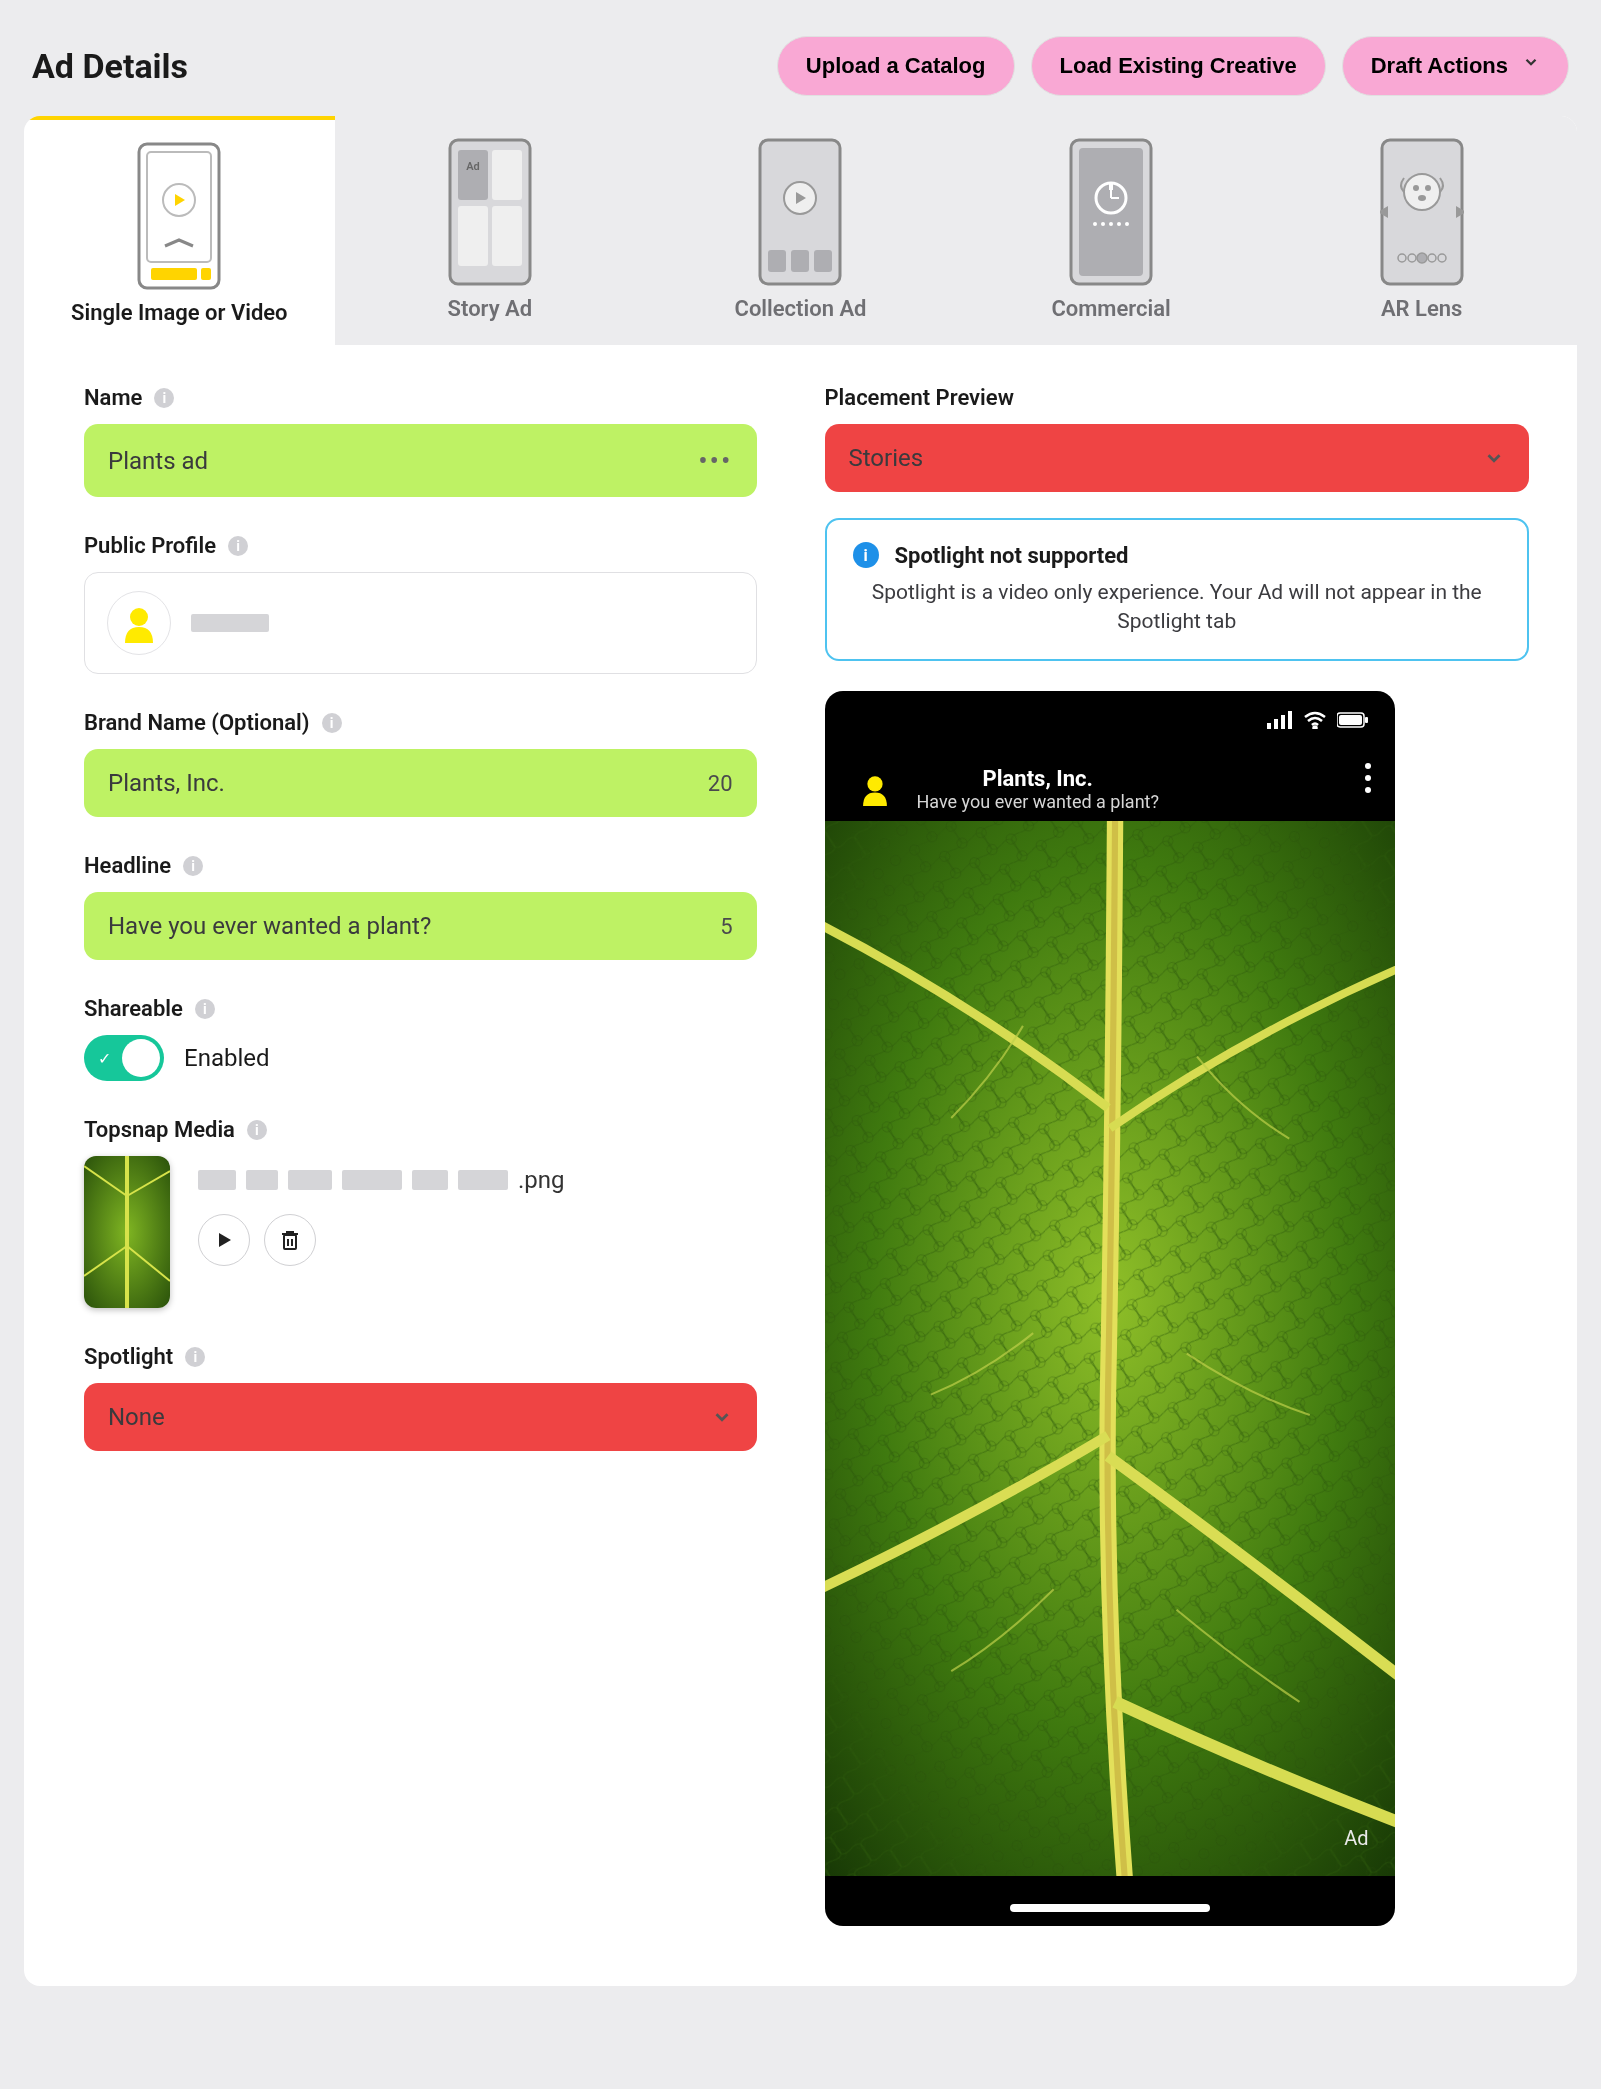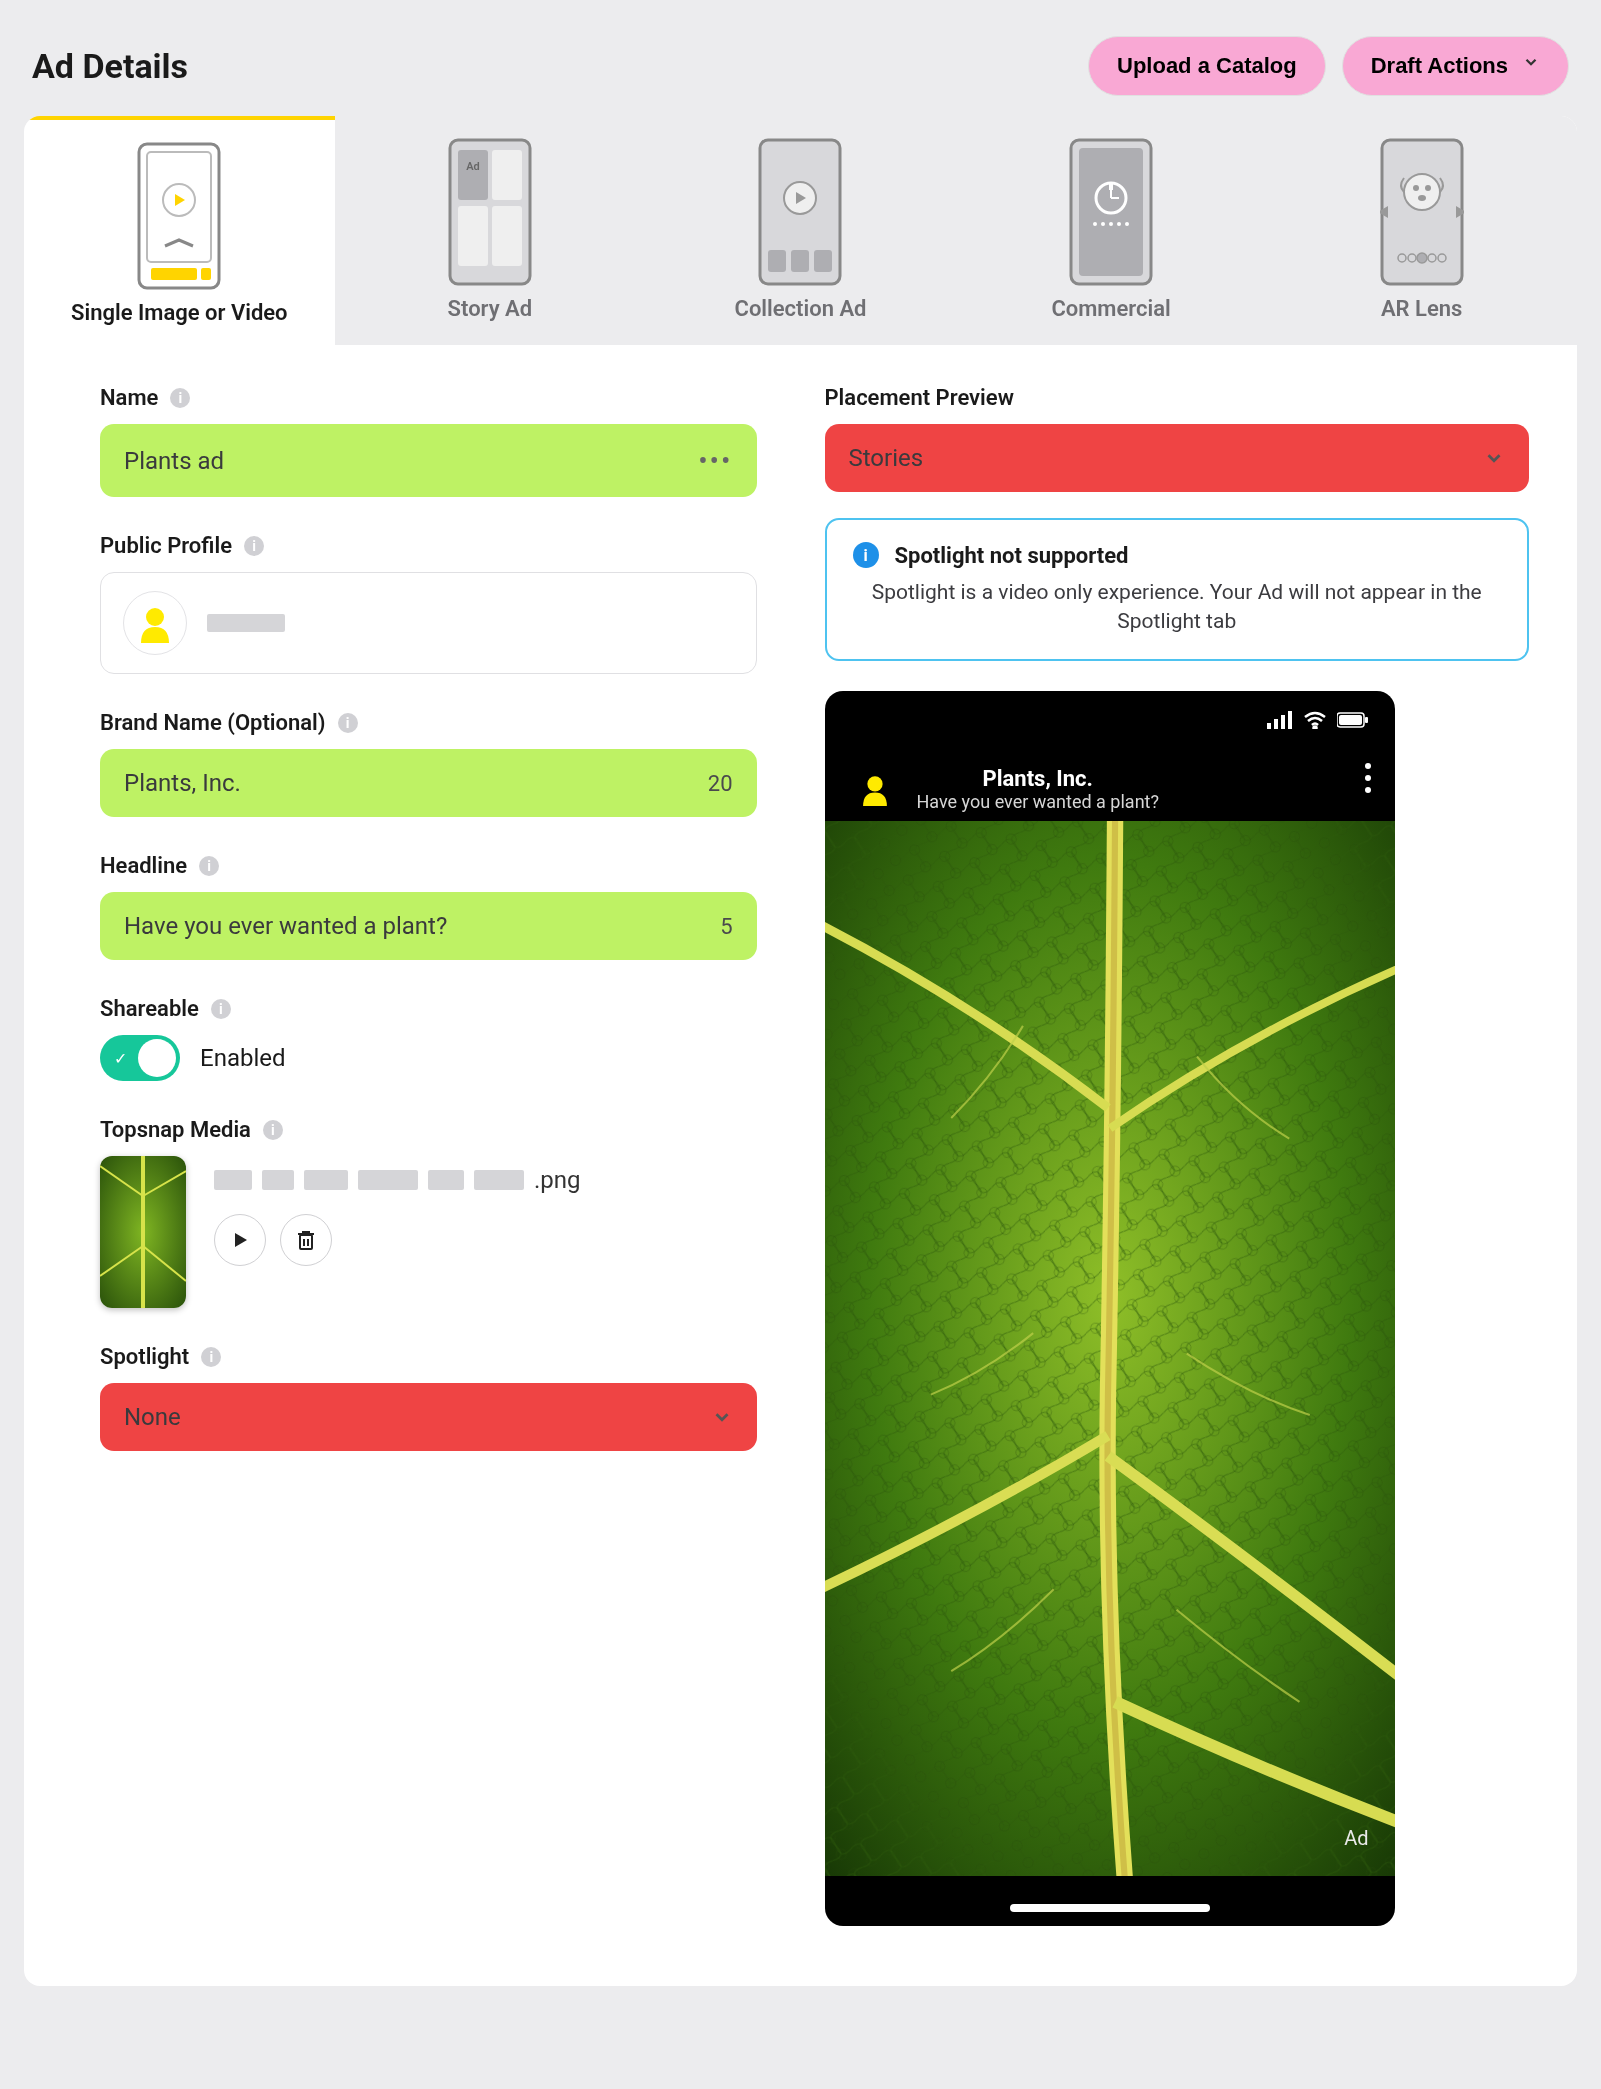--- a/index.html
+++ b/index.html
@@ -61,21 +61,21 @@
     color: #1a1a1a;
     border-top: 4px solid #ffd400;
     border-top-left-radius: 4px;
   }
   .tab svg.phone { width: 84px; height: 148px; display:block; margin: 0 auto 10px; }
   .two-col {
     display: flex;
   }
   .left {
     width: 50%;
-    padding: 40px 44px 60px 76px;
+    padding: 40px 44px 60px 60px;
     text-align: center;
   }
   .right {
     width: 50%;
     padding: 40px 48px 60px 24px;
     text-align: center;
   }
   .label {
     font-size: 22px;
     font-weight: 600;
@@ -205,20 +205,23 @@
   }
 </style>
 </head>
 <body>
 
 <div class="header">
   <h1>Ad Details</h1>
   <div class="header-actions">
     <button class="btn">
       <span>Upload a Catalog</span>
+    </button>
+    <button class="btn">
+      <span>Load Existing Creative</span>
     </button>
     <button class="btn">
       <span>Draft Actions</span>
       <svg class="chev" viewBox="0 0 24 24" fill="none" stroke="#333" stroke-width="3">
           <polyline points="6 9 12 15 18 9"></polyline>
         </svg>
     </button>
   </div>
 </div>
 

